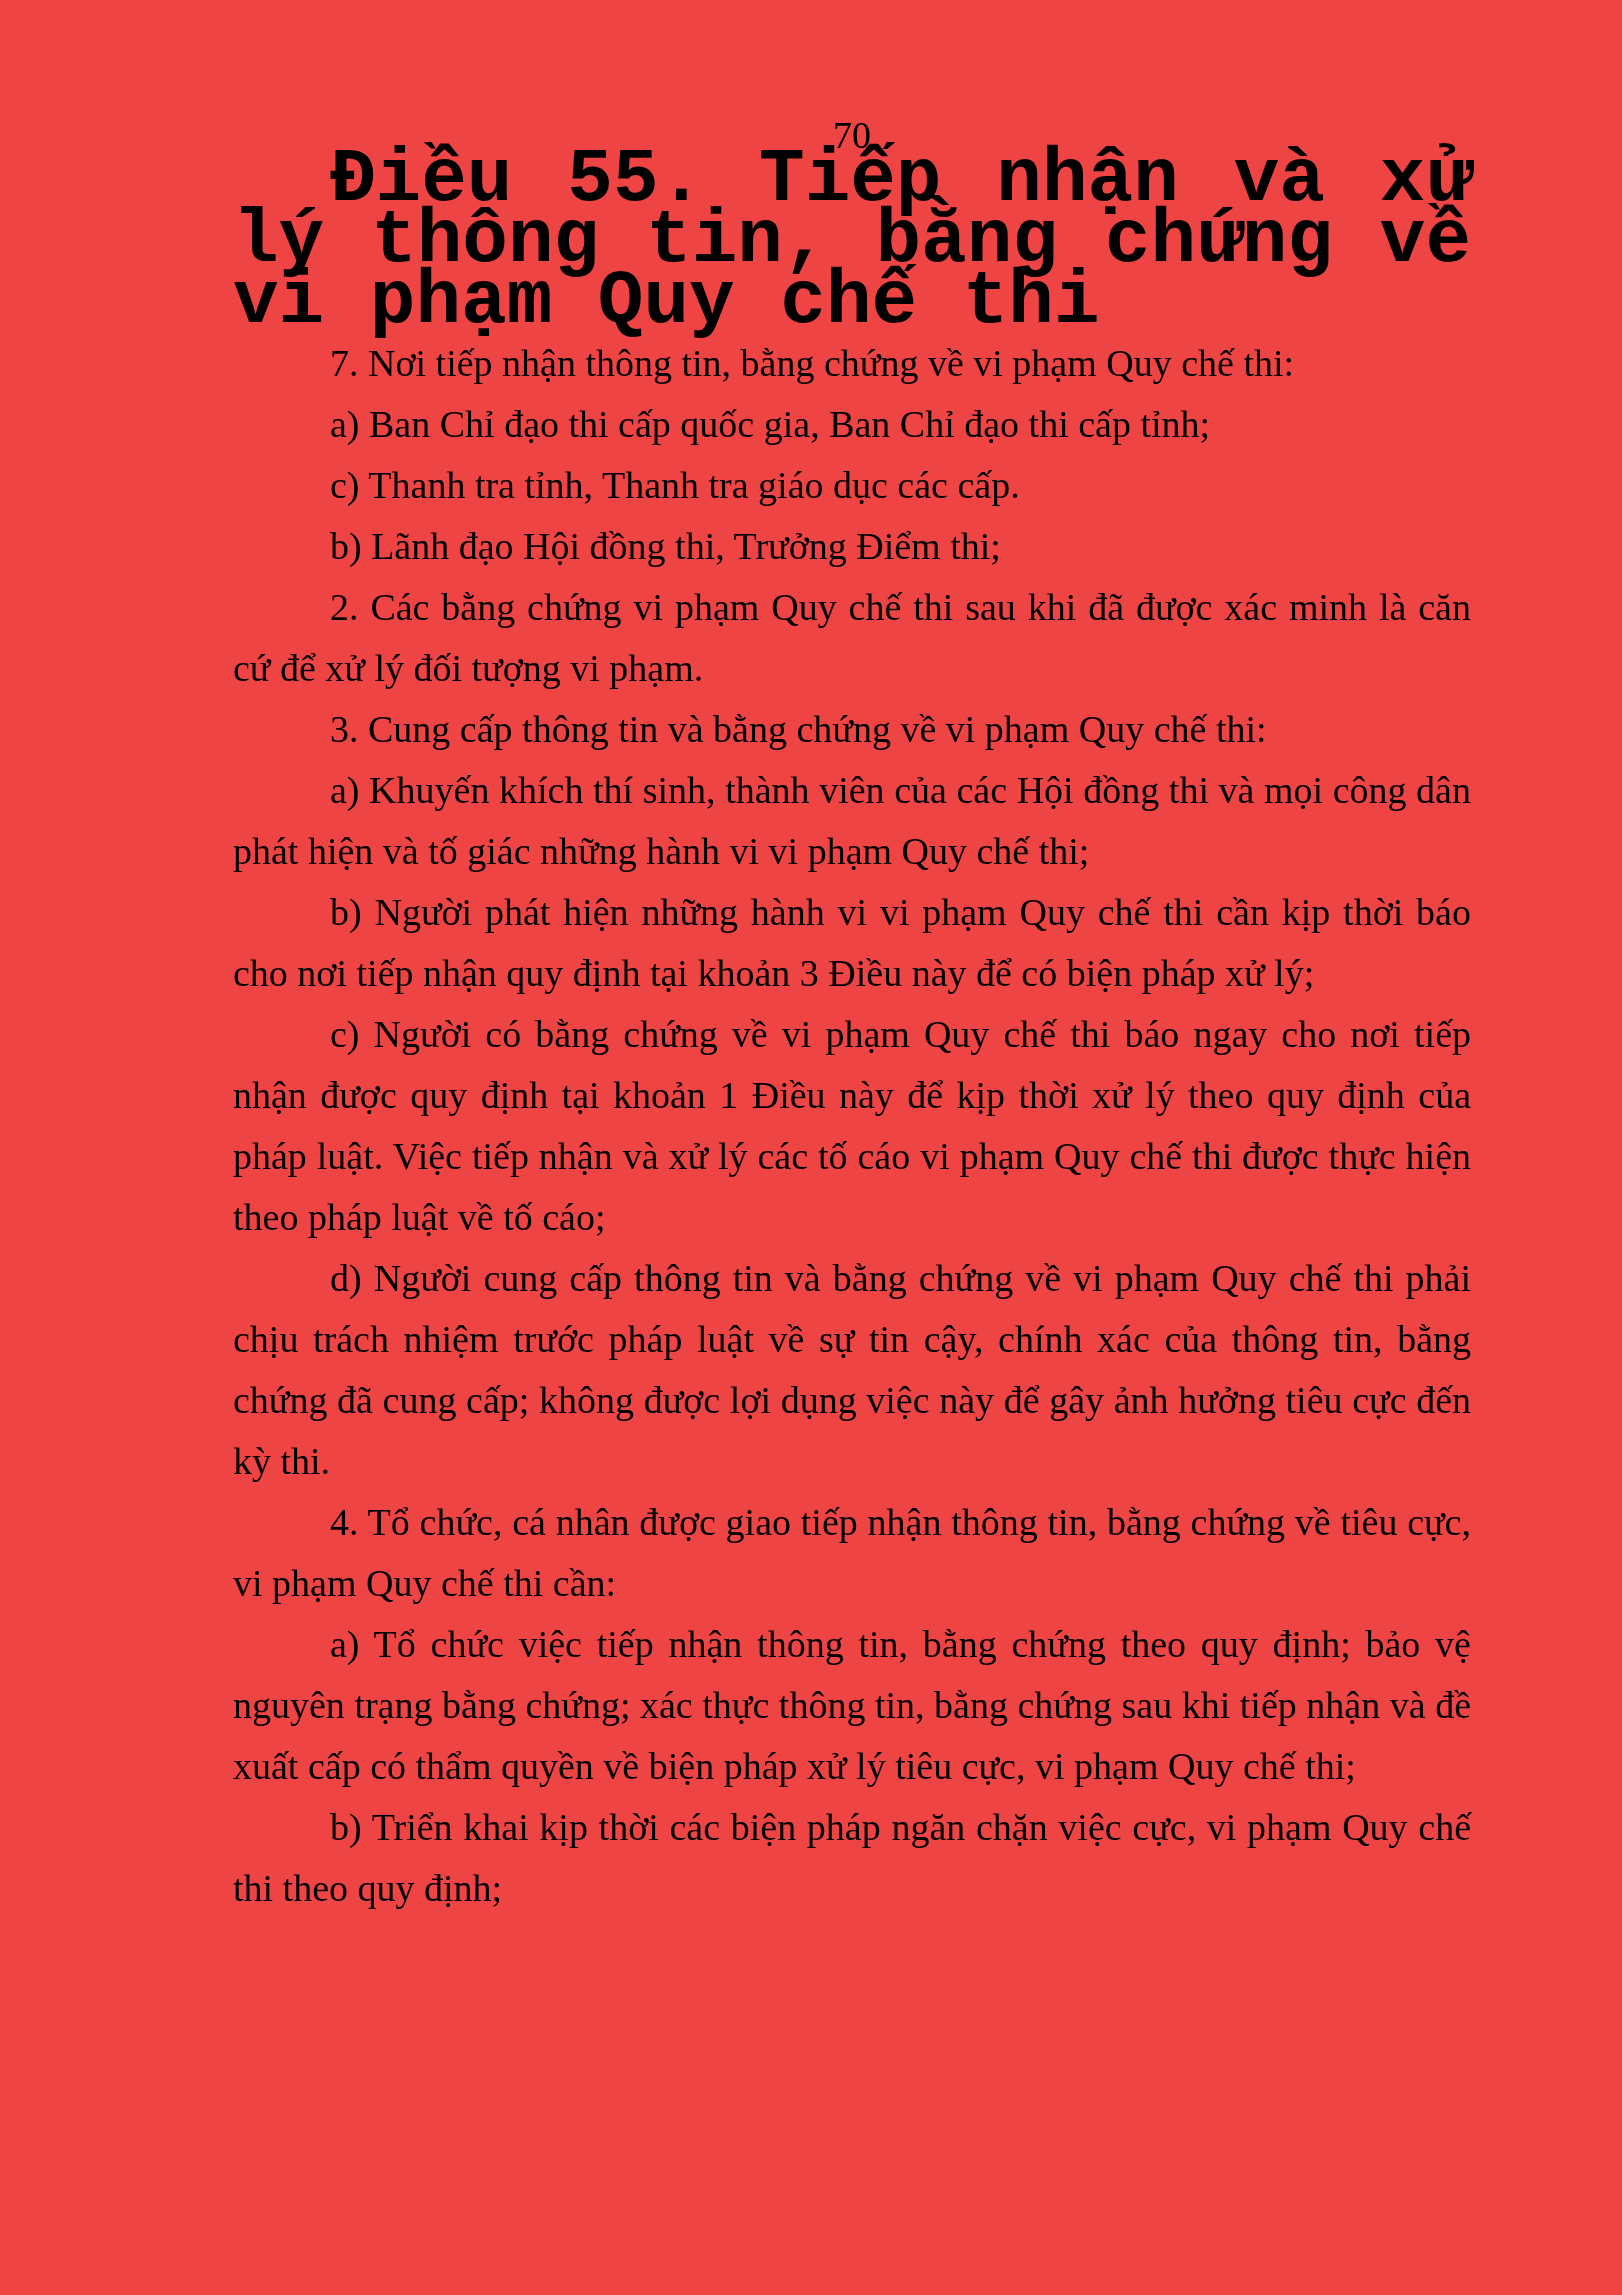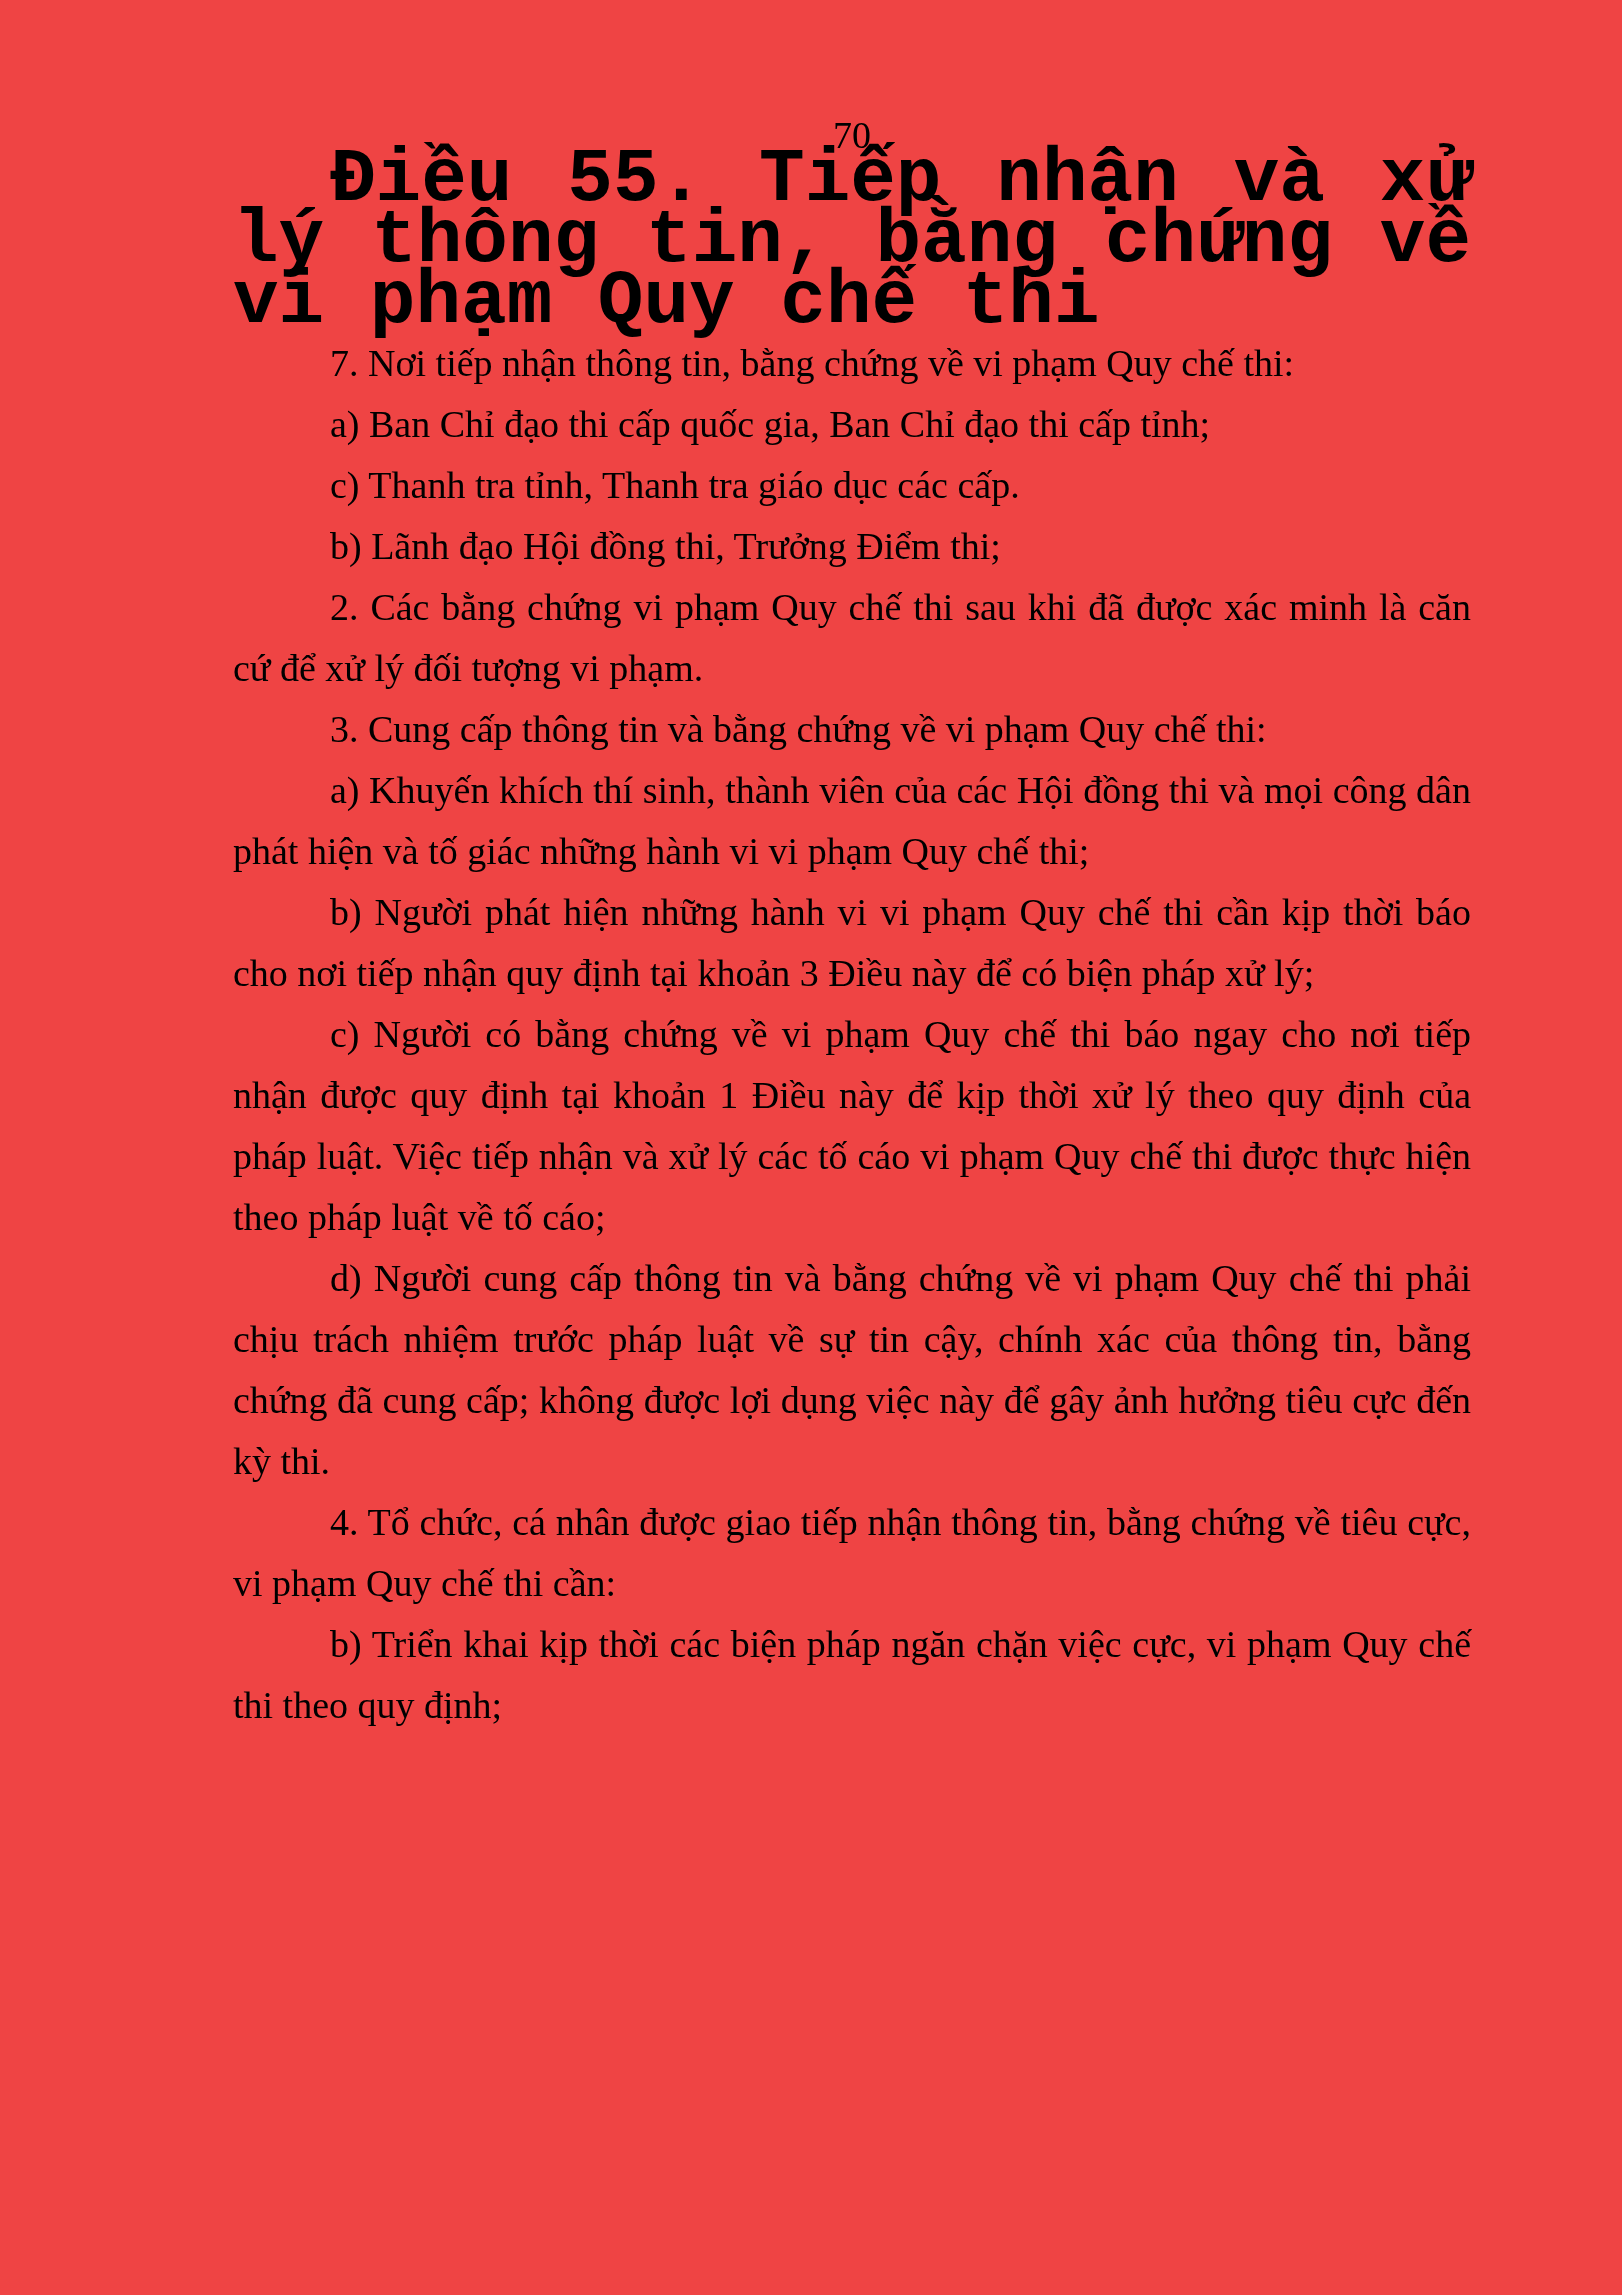--- a/index.html
+++ b/index.html
@@ -56,17 +56,18 @@
         <p class="para">a) Ban Chỉ đạo thi cấp quốc gia, Ban Chỉ đạo thi cấp tỉnh;</p>
         <p class="para">c) Thanh tra tỉnh, Thanh tra giáo dục các cấp.</p>
         <p class="para">b) Lãnh đạo Hội đồng thi, Trưởng Điểm thi;</p>
         <p class="para">2. Các bằng chứng vi phạm Quy chế thi sau khi đã được xác minh là căn cứ để xử lý đối tượng vi phạm.</p>
         <p class="para">3. Cung cấp thông tin và bằng chứng về vi phạm Quy chế thi:</p>
         <p class="para">a) Khuyến khích thí sinh, thành viên của các Hội đồng thi và mọi công dân phát hiện và tố giác những hành vi vi phạm Quy chế thi;</p>
         <p class="para">b) Người phát hiện những hành vi vi phạm Quy chế thi cần kịp thời báo cho nơi tiếp nhận quy định tại khoản 3 Điều này để có biện pháp xử lý;</p>
         <p class="para">c) Người có bằng chứng về vi phạm Quy chế thi báo ngay cho nơi tiếp nhận được quy định tại khoản 1 Điều này để kịp thời xử lý theo quy định của pháp luật. Việc tiếp nhận và xử lý các tố cáo vi phạm Quy chế thi được thực hiện theo pháp luật về tố cáo;</p>
         <p class="para">d) Người cung cấp thông tin và bằng chứng về vi phạm Quy chế thi phải chịu trách nhiệm trước pháp luật về sự tin cậy, chính xác của thông tin, bằng chứng đã cung cấp; không được lợi dụng việc này để gây ảnh hưởng tiêu cực đến kỳ thi.</p>
         <p class="para">4. Tổ chức, cá nhân được giao tiếp nhận thông tin, bằng chứng về tiêu cực, vi phạm Quy chế thi cần:</p>
+        <p class="para">a) Tổ chức việc tiếp nhận thông tin, bằng chứng theo quy định; bảo vệ nguyên trạng bằng chứng; xác thực thông tin, bằng chứng sau khi tiếp nhận và đề xuất cấp có thẩm quyền về biện pháp xử lý tiêu cực, vi phạm Quy chế thi;</p>
         <p class="para">b) Triển khai kịp thời các biện pháp ngăn chặn việc cực, vi phạm Quy chế thi theo quy định;</p>
       </div>
   </div>
 </div>
 
 
 </body></html>

